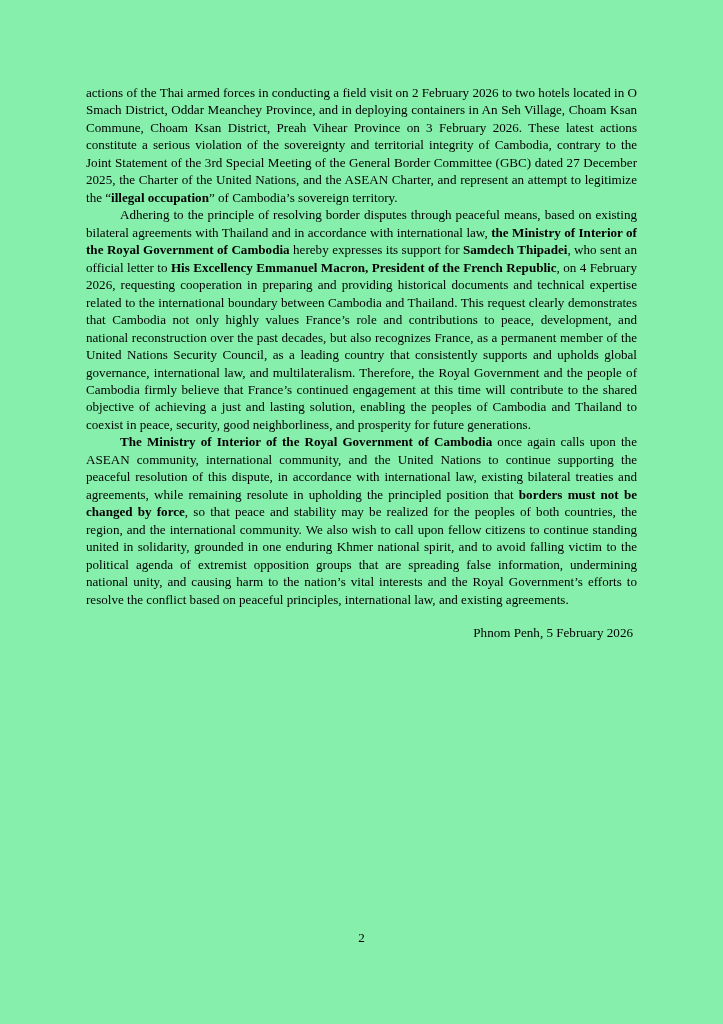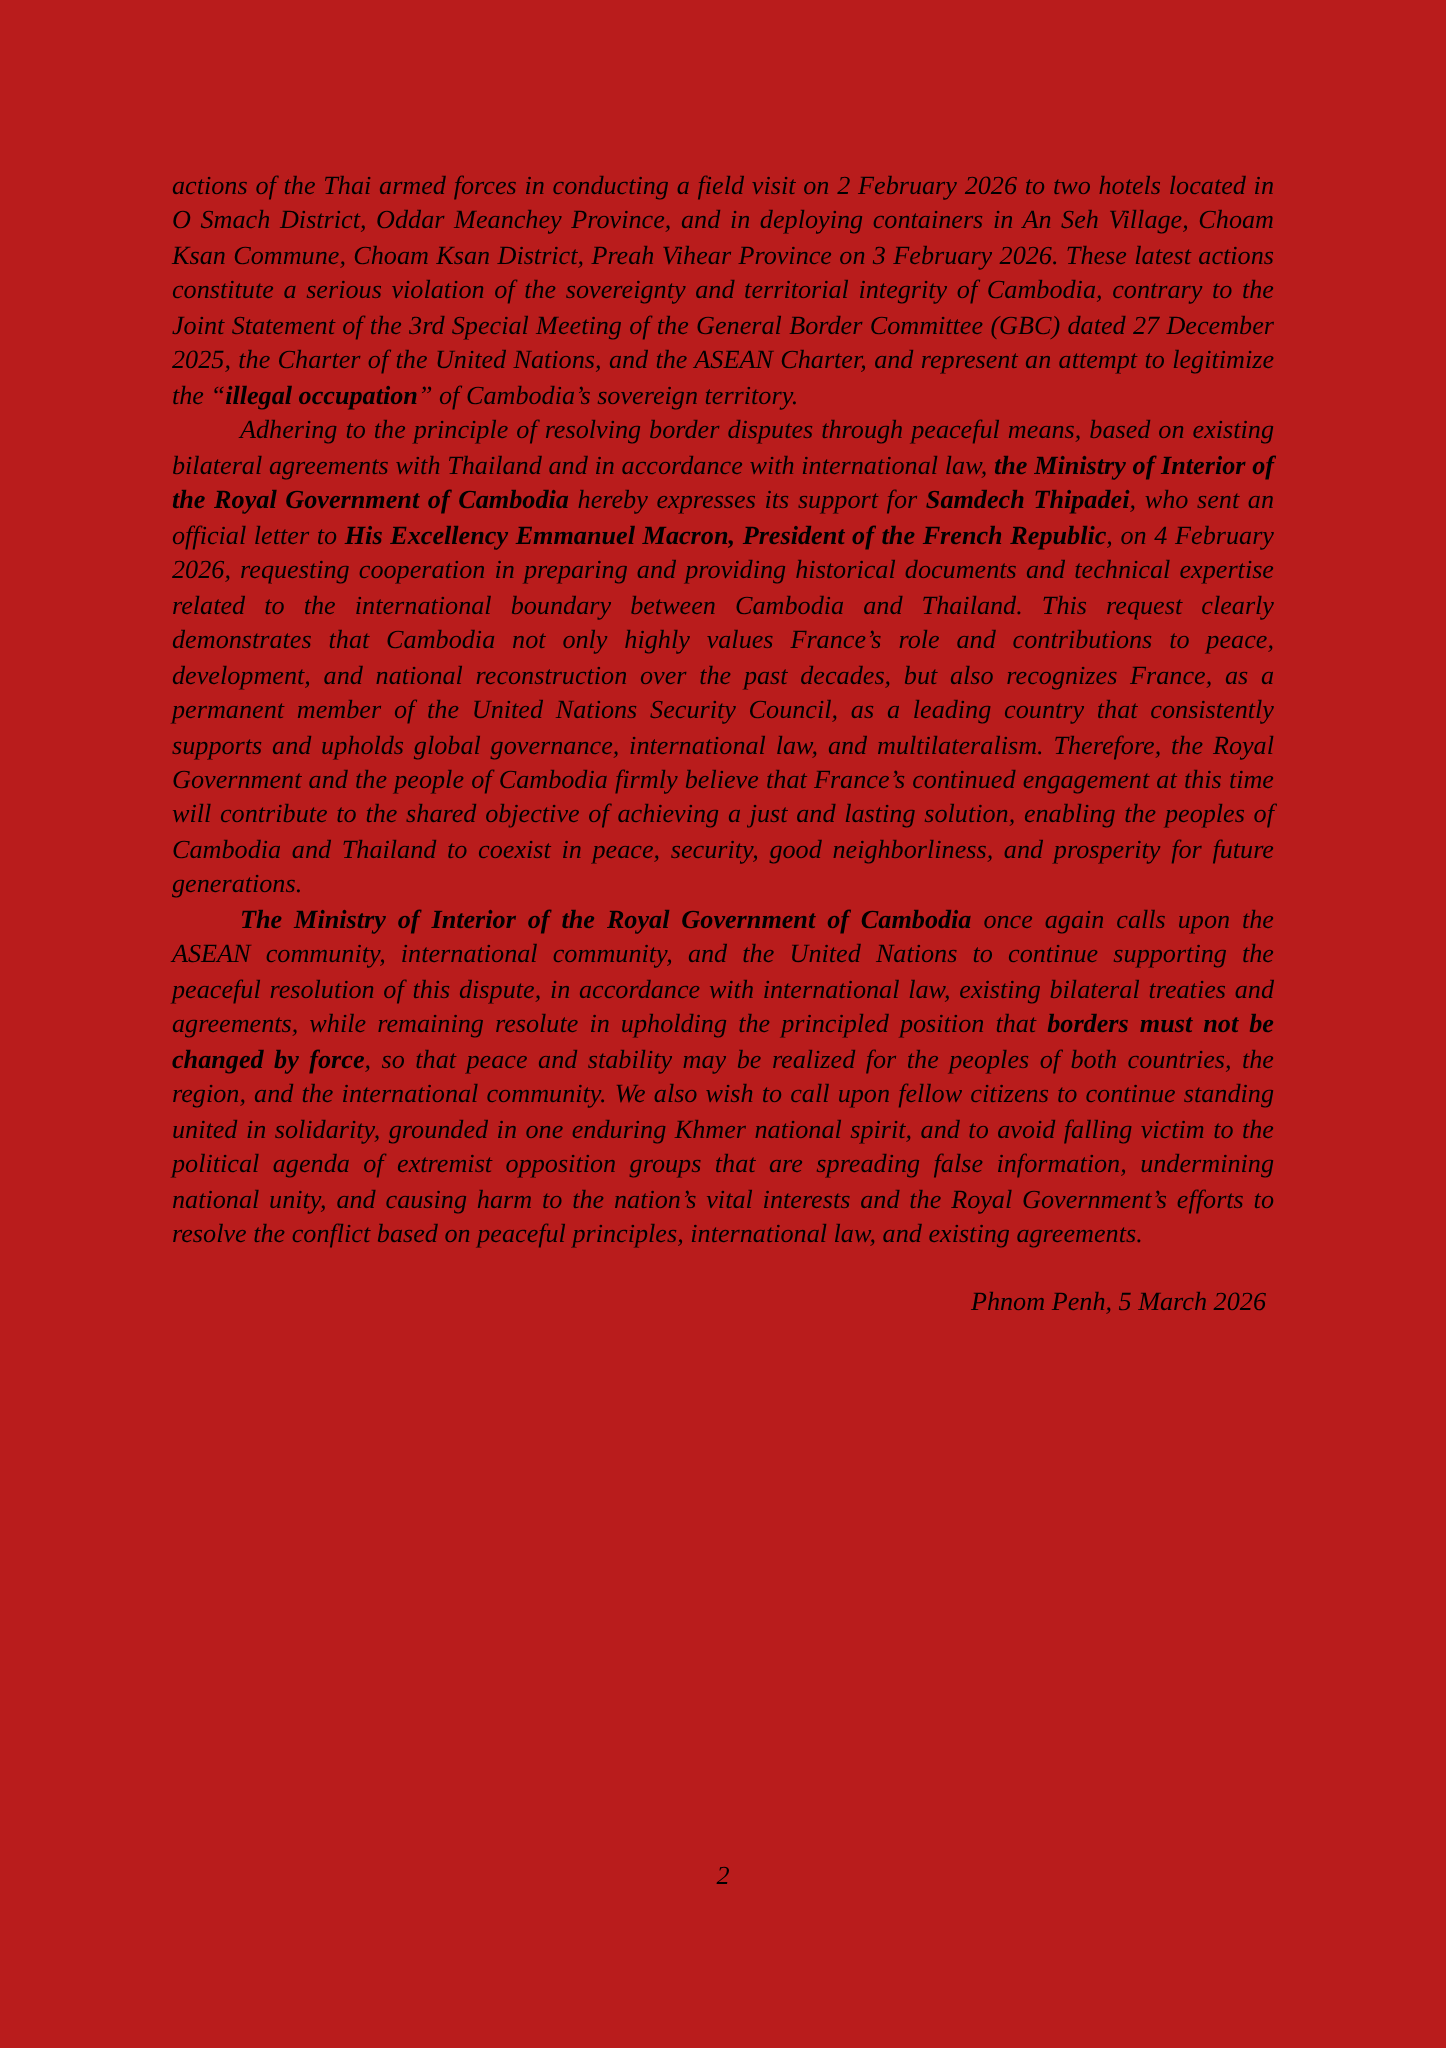--- a/index.html
+++ b/index.html
@@ -14,22 +14,21 @@
     color: #000000;
     position: relative;
     overflow: hidden;
   }
   .page {
     position: absolute;
     left: 0;
     top: 0;
     width: 723px;
     height: 1024px;
-    background: #b91c1c;
-    font-style: italic;
+    background: #86efac;
   }
   .content {
     position: absolute;
     left: 86px;
     top: 84px;
     width: 551px;
   }
   p.para {
     margin: 0;
     font-size: 13.1px;
@@ -65,16 +64,16 @@
 </head>
 <body>
 
 <div class="page">
   <div class="content">
     <div id="paragraphs">
         <p class="para"><span>actions of the Thai armed forces in conducting a field visit on 2 February 2026 to two hotels located in O Smach District, Oddar Meanchey Province, and in deploying containers in An Seh Village, Choam Ksan Commune, Choam Ksan District, Preah Vihear Province on 3 February 2026. These latest actions constitute a serious violation of the sovereignty and territorial integrity of Cambodia, contrary to the Joint Statement of the 3rd Special Meeting of the General Border Committee (GBC) dated 27 December 2025, the Charter of the United Nations, and the ASEAN Charter, and represent an attempt to legitimize the “</span><span class="b">illegal occupation</span><span>” of Cambodia’s sovereign territory.</span></p>
         <p class="para indent"><span>Adhering to the principle of resolving border disputes through peaceful means, based on existing bilateral agreements with Thailand and in accordance with international law, </span><span class="b">the Ministry of Interior of the Royal Government of Cambodia</span><span> hereby expresses its support for </span><span class="b">Samdech Thipadei</span><span>, who sent an official letter to </span><span class="b">His Excellency Emmanuel Macron, President of the French Republic</span><span>, on 4 February 2026, requesting cooperation in preparing and providing historical documents and technical expertise related to the international boundary between Cambodia and Thailand. This request clearly demonstrates that Cambodia not only highly values France’s role and contributions to peace, development, and national reconstruction over the past decades, but also recognizes France, as a permanent member of the United Nations Security Council, as a leading country that consistently supports and upholds global governance, international law, and multilateralism. Therefore, the Royal Government and the people of Cambodia firmly believe that France’s continued engagement at this time will contribute to the shared objective of achieving a just and lasting solution, enabling the peoples of Cambodia and Thailand to coexist in peace, security, good neighborliness, and prosperity for future generations.</span></p>
         <p class="para indent"><span class="b">The Ministry of Interior of the Royal Government of Cambodia</span><span> once again calls upon the ASEAN community, international community, and the United Nations to continue supporting the peaceful resolution of this dispute, in accordance with international law, existing bilateral treaties and agreements, while remaining resolute in upholding the principled position that </span><span class="b">borders must not be changed by force</span><span>, so that peace and stability may be realized for the peoples of both countries, the region, and the international community. We also wish to call upon fellow citizens to continue standing united in solidarity, grounded in one enduring Khmer national spirit, and to avoid falling victim to the political agenda of extremist opposition groups that are spreading false information, undermining national unity, and causing harm to the nation’s vital interests and the Royal Government’s efforts to resolve the conflict based on peaceful principles, international law, and existing agreements.</span></p>
       </div>
-    <p class="signoff">Phnom Penh, 5 March 2026</p>
+    <p class="signoff">Phnom Penh, 5 February 2026</p>
   </div>
   <div class="page-number">2</div>
 </div>
 
 </body></html>

